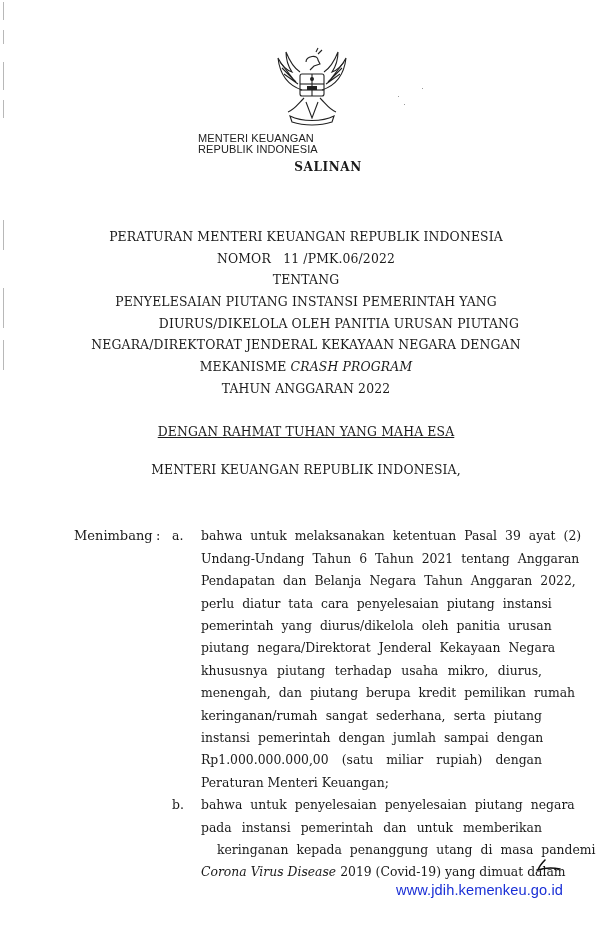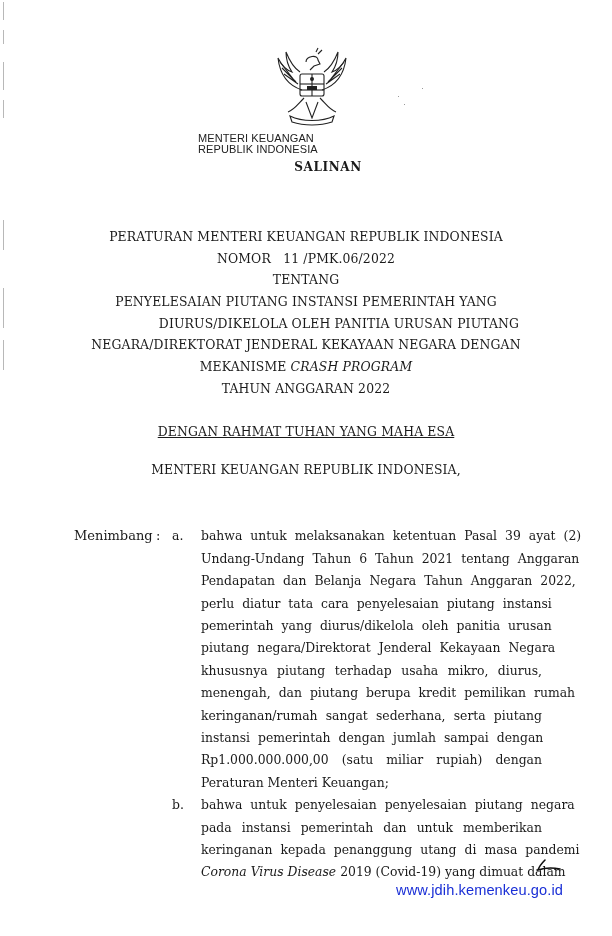--- a/index.html
+++ b/index.html
@@ -239,21 +239,21 @@
 <div class="body-line" style="top:820px;">
     <div class="justify-row">
       <span class="w">pada</span>
       <span class="w">instansi</span>
       <span class="w">pemerintah</span>
       <span class="w">dan</span>
       <span class="w">untuk</span>
       <span class="w">memberikan</span>
     </div>
   </div>
-<div class="body-line" style="top:842px;">
+<div class="body-line" style="top:842px;margin-left:16px;">
     <div class="justify-row">
       <span class="w">keringanan</span>
       <span class="w">kepada</span>
       <span class="w">penanggung</span>
       <span class="w">utang</span>
       <span class="w">di</span>
       <span class="w">masa</span>
       <span class="w">pandemi</span>
     </div>
   </div>

